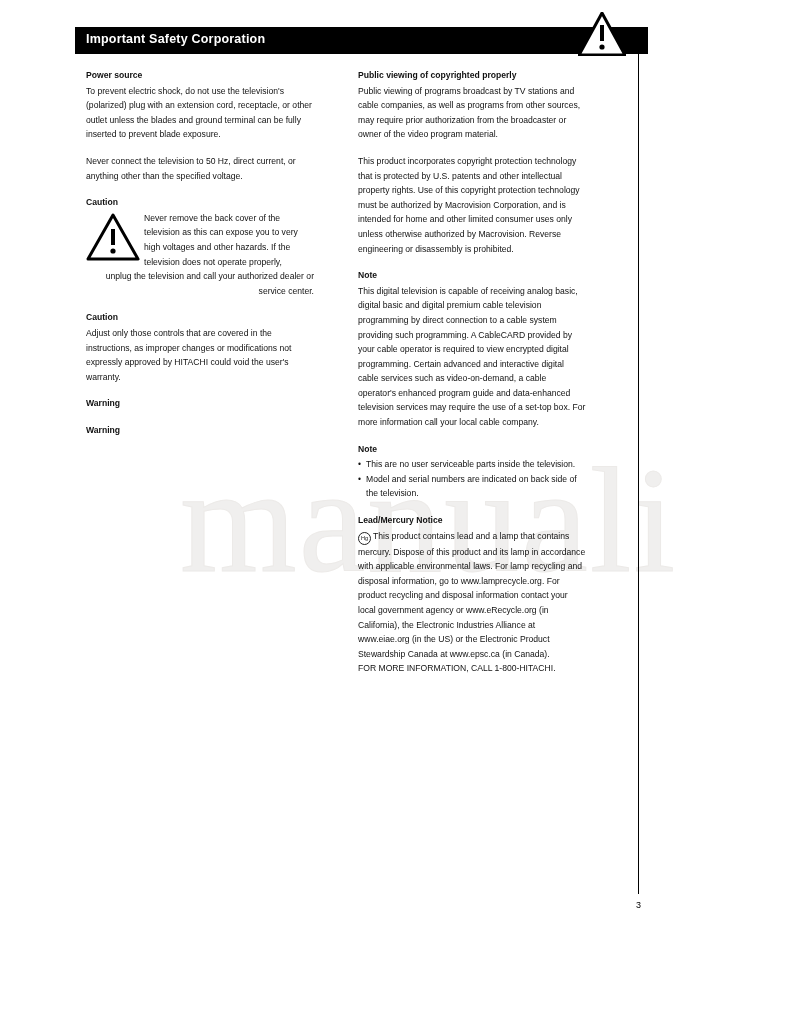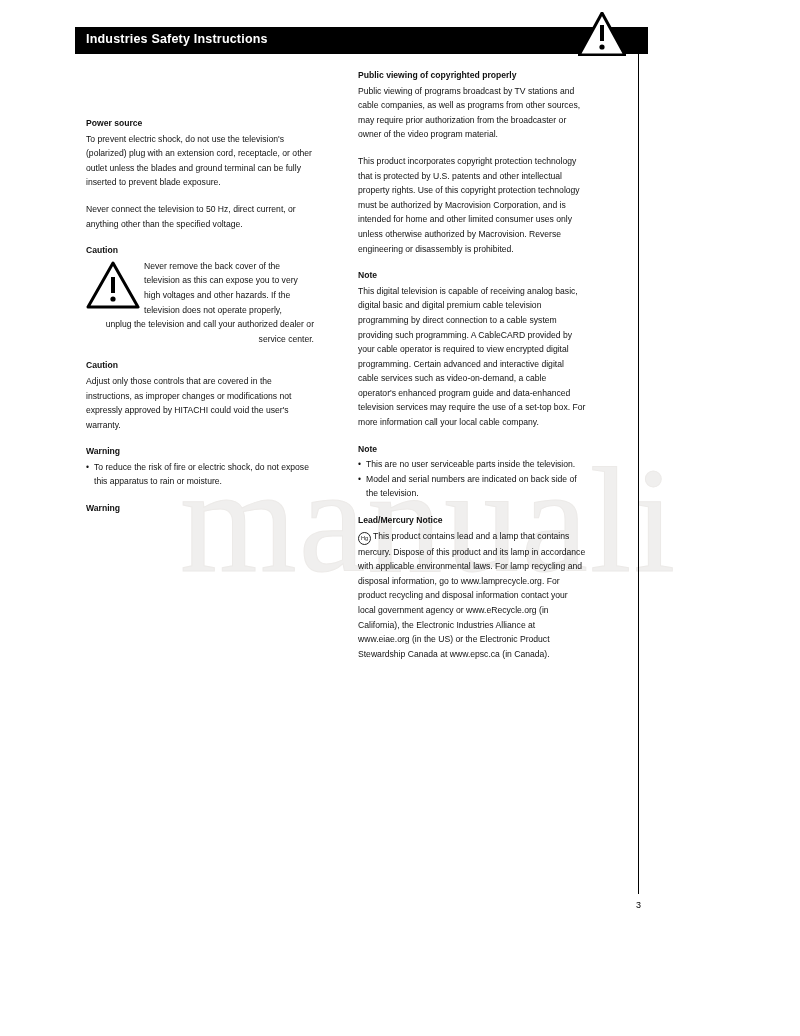--- a/index.html
+++ b/index.html
@@ -88,21 +88,21 @@
   }
 
   
   .col {
     position: absolute;
     top: 68px;
     font-size: 8.6px;
     line-height: 14.6px;
     color: #111;
   }
-  .col-left  { left: 86px;  width: 228px; margin-top: 48px; }
+  .col-left  { left: 86px;  width: 228px; }
   .col-right { left: 358px; width: 228px; }
 
   .h { font-weight: bold; font-size: 8.6px; margin: 0 0 1px 0; }
   .p { margin: 0 0 12px 0; }
   .p.tight { margin-bottom: 0; }
   .bullets { margin: 0 0 12px 0; padding: 0; list-style: none; }
   .bullets li {
     position: relative;
     padding-left: 8px;
     margin-bottom: 0;
@@ -151,21 +151,21 @@
   .b { font-weight: normal; }
 </style>
 </head>
 <body>
 
 <div class="page">
 
   <div class="watermark">manuali</div>
 
   <div class="header-bar"></div>
-  <div class="header-title">Industries Safety Instructions</div>
+  <div class="header-title">Important Safety Corporation</div>
 
   <div class="header-triangle">
     <svg width="48" height="44" viewBox="0 0 48 44">
       <polygon points="24,1 47,43 1,43" fill="#ffffff" stroke="#000000" stroke-width="3" stroke-linejoin="round"></polygon>
       <rect x="22" y="13" width="4" height="16" fill="#000000"></rect>
       <circle cx="24" cy="35" r="2.6" fill="#000000"></circle>
     </svg>
   </div>
 
   <div class="v-rule"></div>
@@ -189,21 +189,20 @@
       </div>
       <div class="caution-text">Never remove the back cover of the television as this can expose you to very high voltages and other hazards. If the television does not operate properly,</div>
       <div class="caution-tail">unplug the television and call your authorized dealer or service center.</div>
     </div>
 
     <div class="h">Caution</div>
     <div class="p">Adjust only those controls that are covered in the instructions, as improper changes or modifications not expressly approved by HITACHI could void the user's warranty.</div>
 
     <div class="h">Warning</div>
     <ul class="bullets">
-      <li><span>To reduce the risk of fire or electric shock, do not expose this apparatus to rain or moisture.</span></li>
     </ul>
 
     <div class="h">Warning</div>
 
   </div>
 
   <div class="col col-right">
 
     <div class="h">Public viewing of copyrighted properly</div>
     <div class="p">Public viewing of programs broadcast by TV stations and cable companies, as well as programs from other sources, may require prior authorization from the broadcaster or owner of the video program material.</div>
@@ -213,16 +212,17 @@
     <div class="p">This digital television is capable of receiving analog basic, digital basic and digital premium cable television programming by direct connection to a cable system providing such programming. A CableCARD provided by your cable operator is required to view encrypted digital programming. Certain advanced and interactive digital cable services such as video-on-demand, a cable operator's enhanced program guide and data-enhanced television services may require the use of a set-top box. For more information call your local cable company.</div>
 
     <div class="h">Note</div>
     <ul class="bullets">
       <li><span>This are no user serviceable parts inside the television.</span></li>
       <li><span>Model and serial numbers are indicated on back side of the television.</span></li>
     </ul>
 
     <div class="h">Lead/Mercury Notice</div>
     <div class="p tight"><span class="hu-badge">Hg</span><span>This product contains lead and a lamp that contains mercury. Dispose of this product and its lamp in accordance with applicable environmental laws. For lamp recycling and disposal information, go to www.lamprecycle.org. For product recycling and disposal information contact your local government agency or www.eRecycle.org (in California), the Electronic Industries Alliance at www.eiae.org (in the US) or the Electronic Product Stewardship Canada at </span><span class="b">www.epsc.ca (in Canada).</span></div>
+    <div class="p b">FOR MORE INFORMATION, CALL 1-800-HITACHI.</div>
 
   </div>
 
 </div>
 
 </body></html>

